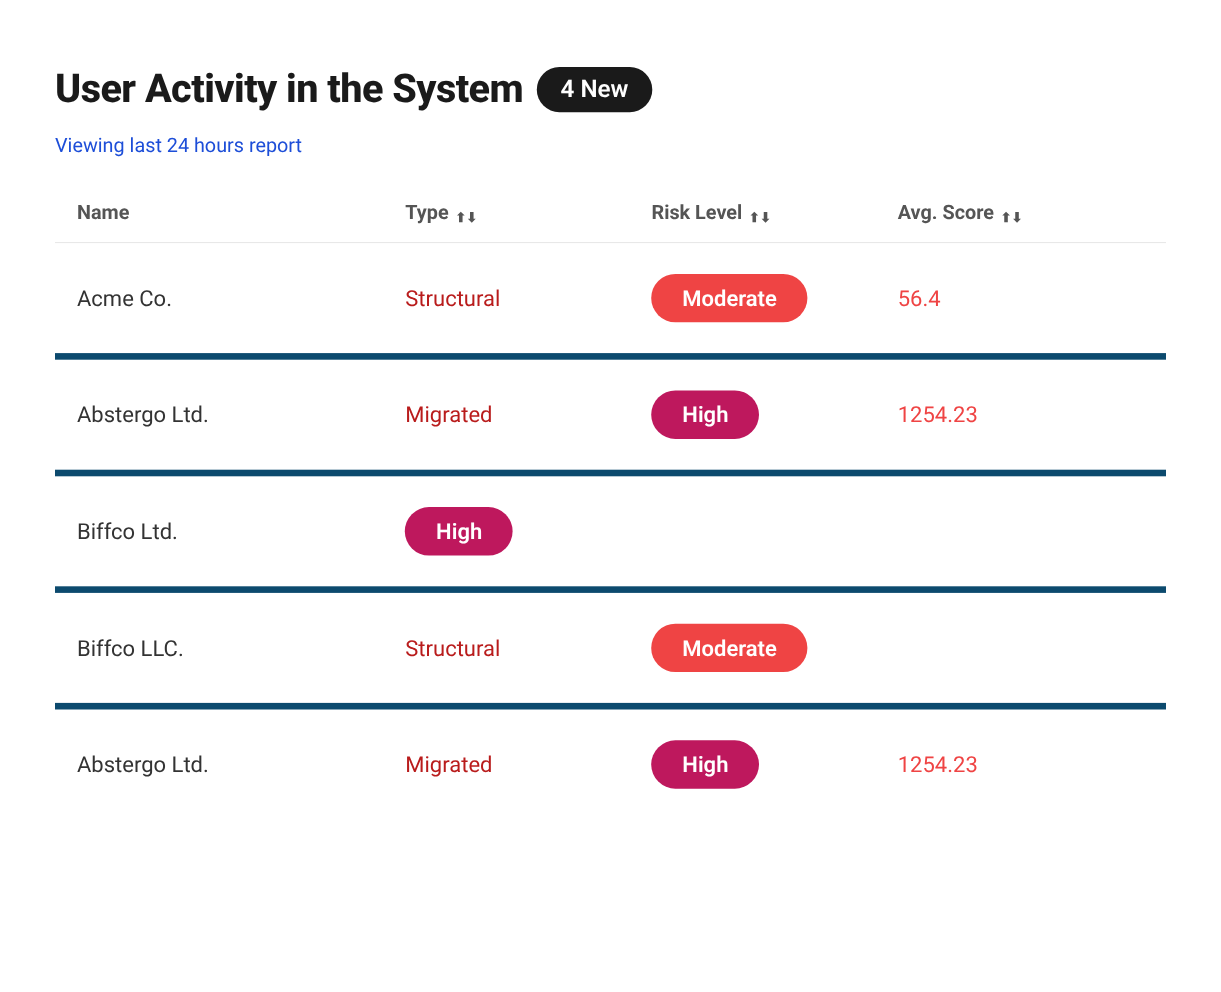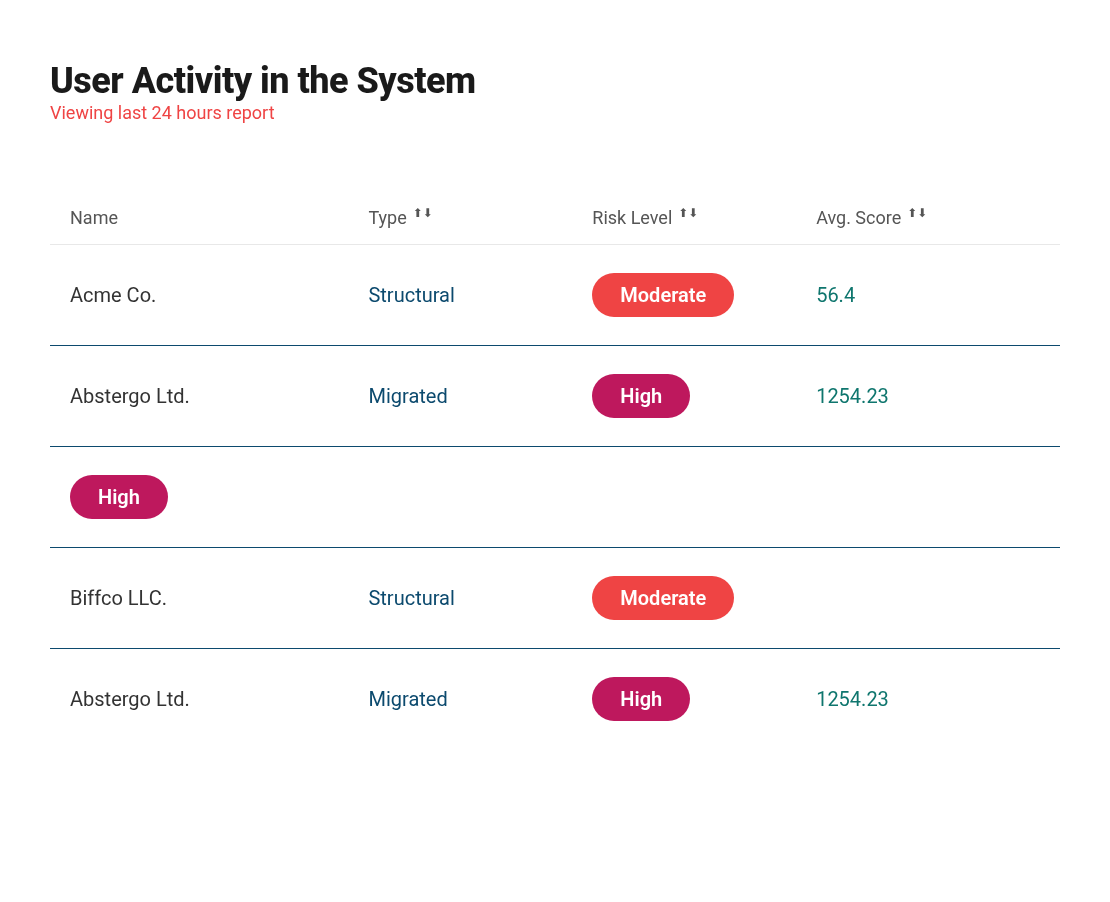--- a/index.html
+++ b/index.html
@@ -13,21 +13,21 @@
       background: #ffffff;
       width: 1110px;
       min-height: 902px;
       padding: 60px 50px;
     }
 
     .header-row {
       display: flex;
       align-items: center;
       gap: 12px;
-      margin-bottom: 0;
+      margin-bottom: 20px;
     }
 
     .page-title {
       font-size: 36px;
       font-weight: 800;
       color: #1a1a1a;
       letter-spacing: -0.5px;
     }
 
     .new-badge {
@@ -35,72 +35,71 @@
       color: #ffffff;
       border-radius: 50px;
       padding: 8px 22px;
       font-size: 22px;
       font-weight: 600;
       white-space: nowrap;
     }
 
     .subtitle {
       font-size: 18px;
-      color: #ef4444;
-      margin-bottom: 56px;
+      color: #1d4ed8;
+      margin-bottom: 40px;
     }
 
     .table-container {
       width: 100%;
     }
 
     .table-header {
       display: grid;
       grid-template-columns: 2fr 1.5fr 1.5fr 1.5fr;
       padding: 0 20px 16px 20px;
       border-bottom: 1px solid #e8e8e8;
     }
 
     .col-header {
       font-size: 18px;
       color: #555555;
-      font-weight: 400;
+      font-weight: 700;
       display: flex;
-      align-items: flex-start;
+      align-items: flex-end;
       gap: 6px;
-      margin-top: 28px;
     }
 
     .sort-arrows {
       font-size: 12px;
       color: #555;
       line-height: 1;
     }
 
     .table-row {
       display: grid;
       grid-template-columns: 2fr 1.5fr 1.5fr 1.5fr;
       padding: 28px 20px;
-      border-bottom: 1px solid #0c4a6e;
+      border-bottom: 6px solid #0c4a6e;
       align-items: center;
     }
 
     .table-row:last-child {
       border-bottom: none;
     }
 
     .cell-name {
       font-size: 20px;
       color: #333333;
       font-weight: 400;
     }
 
     .cell-type {
       font-size: 20px;
-      color: #0c4a6e;
+      color: #b91c1c;
       font-weight: 400;
     }
 
     .cell-risk {
       display: flex;
       align-items: center;
     }
 
     .risk-badge {
       border-radius: 50px;
@@ -114,30 +113,31 @@
     .risk-moderate {
       background: #ef4444;
     }
 
     .risk-high {
       background: #be185d;
     }
 
     .cell-score {
       font-size: 20px;
-      color: #0f766e;
+      color: #ef4444;
       font-weight: 400;
     }
   </style>
 </head>
 <body>
 
 <div>
   <div class="header-row">
     <h1 class="page-title">User Activity in the System</h1>
+    <span class="new-badge">4 New</span>
   </div>
   <p class="subtitle">Viewing last 24 hours report</p>
 
   <div class="table-container">
     <div class="table-header">
       <div class="col-header">
         <span>Name</span>
       </div>
       <div class="col-header">
         <span>Type</span>
@@ -164,20 +164,21 @@
     </div>
         <div class="table-row">
       <div class="cell-name">Abstergo Ltd.</div>
       <div class="cell-type">Migrated</div>
       <div class="cell-risk">
         <span class="risk-badge risk-high">High</span>
       </div>
       <div class="cell-score">1254.23</div>
     </div>
         <div class="table-row">
+      <div class="cell-name">Biffco  Ltd.</div>
       <div class="cell-risk">
         <span class="risk-badge risk-high">High</span>
       </div>
     </div>
         <div class="table-row">
       <div class="cell-name">Biffco LLC.</div>
       <div class="cell-type">Structural</div>
       <div class="cell-risk">
         <span class="risk-badge risk-moderate">Moderate</span>
       </div>

